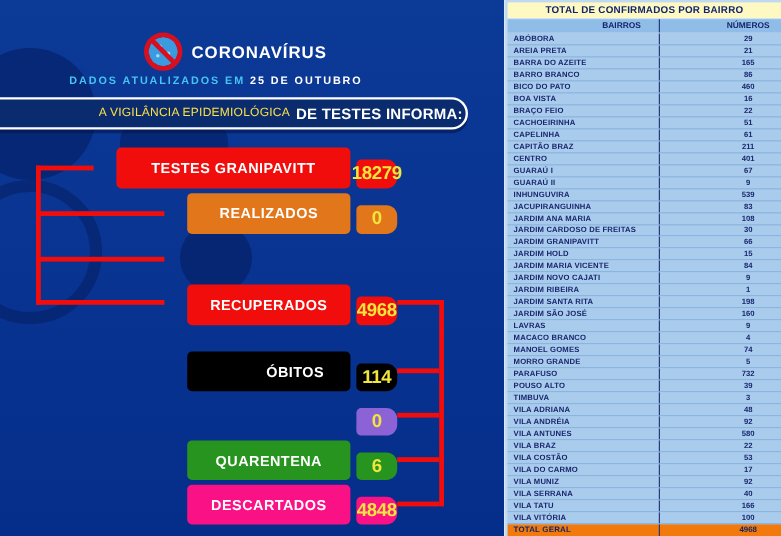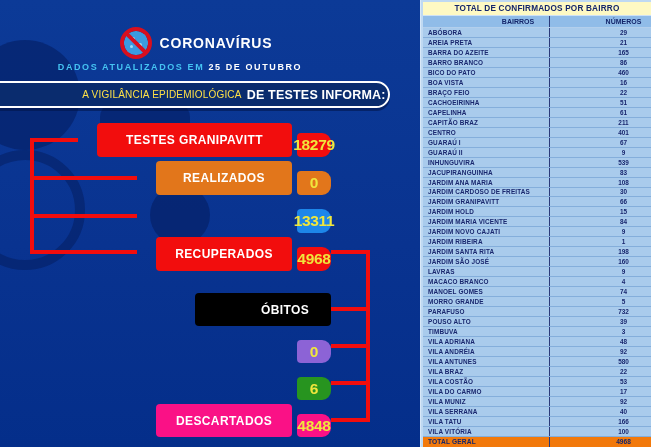--- a/index.html
+++ b/index.html
@@ -144,35 +144,36 @@
     <div class="stats" id="stats-primary">
         <div class="stat-row wide">
           <div class="stat-label" style="background: rgb(242, 13, 13);">TESTES GRANIPAVITT</div>
           <div class="stat-value" style="background: rgb(242, 13, 13);">18279</div>
         </div>
         <div class="stat-row">
           <div class="stat-label" style="background: rgb(226, 118, 27);">REALIZADOS</div>
           <div class="stat-value" style="background: rgb(226, 118, 27);">0</div>
         </div>
         <div class="stat-row">
-          <div class="stat-value" style="background: rgb(29, 134, 234);">13311</div>
         </div>
         <div class="stat-row">
           <div class="stat-label" style="background: rgb(242, 13, 13);">RECUPERADOS</div>
           <div class="stat-value" style="background: rgb(242, 13, 13);">4968</div>
         </div>
       </div>
     <div class="stats" id="stats-secondary">
         <div class="stat-row">
           <div class="stat-label" style="background: rgb(0, 0, 0); padding-left: 44px;">ÓBITOS</div>
+          <div class="stat-value" style="background: rgb(0, 0, 0);">114</div>
         </div>
         <div class="stat-row">
           <div class="stat-value" style="background: rgb(140, 99, 214);">0</div>
         </div>
         <div class="stat-row">
+          <div class="stat-label" style="background: rgb(39, 148, 31);">QUARENTENA</div>
           <div class="stat-value" style="background: rgb(39, 148, 31);">6</div>
         </div>
         <div class="stat-row">
           <div class="stat-label" style="background: rgb(250, 17, 134);">DESCARTADOS</div>
           <div class="stat-value" style="background: rgb(250, 17, 134);">4848</div>
         </div>
       </div>
 
     <div class="connector" style="left:30px; top:138px; width:4px; height:116px;"></div>
     <div class="connector" style="left:30px; top:138px; width:48px; height:4px;"></div>

